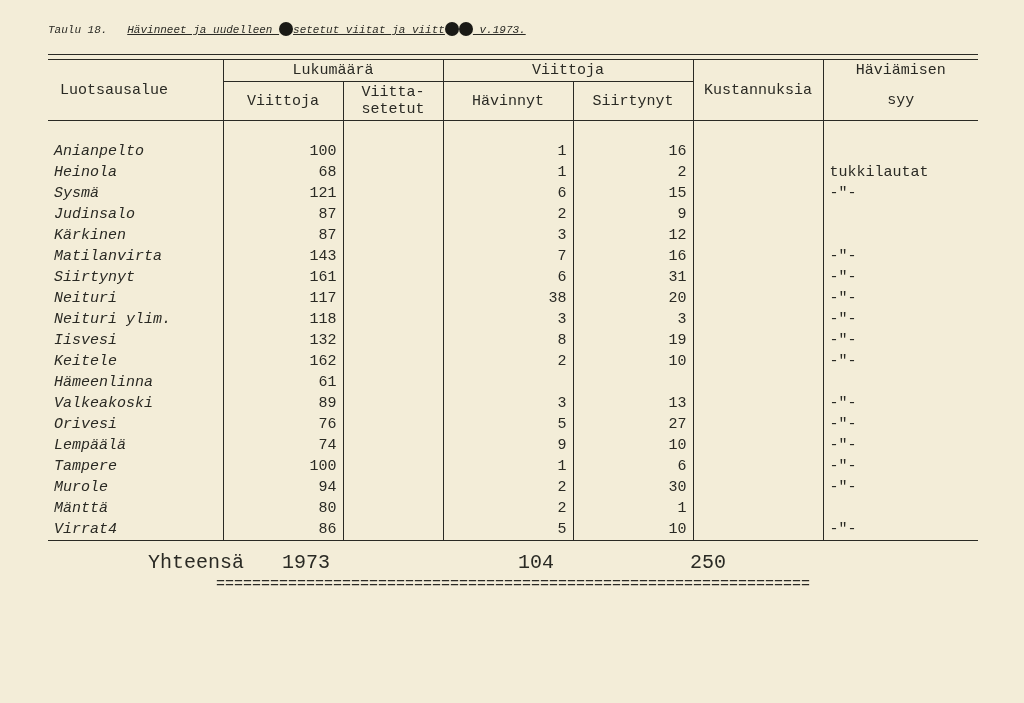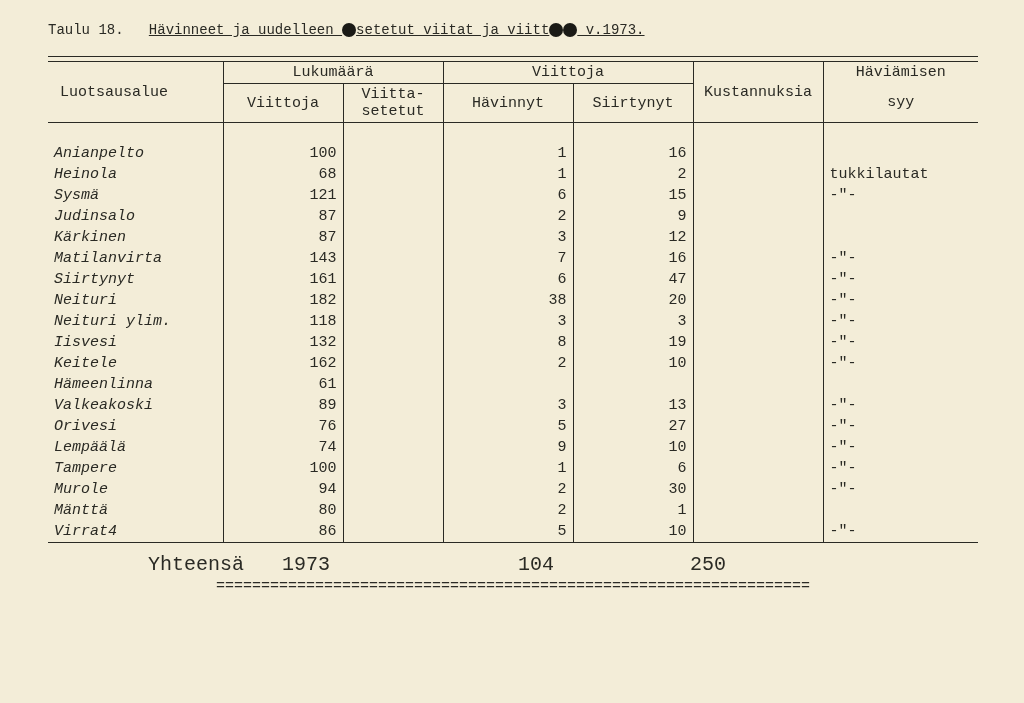--- a/index.html
+++ b/index.html
@@ -11,23 +11,24 @@
     color: #2a2a24;
     width: 1024px;
     height: 703px;
     box-sizing: border-box;
     position: relative;
   }
   .page {
     padding: 22px 40px 10px 48px;
   }
   .title-line {
-    font-size: 14px;
+    font-size: 11px;
     margin-bottom: 18px;
     position: relative;
+    font-style: italic;
   }
   .title-line .u {
     text-decoration: underline;
   }
   .punch {
     display: inline-block;
     width: 14px;
     height: 14px;
     background: #1a1a16;
     border-radius: 50%;
@@ -193,27 +194,27 @@
           <td class="vline-r col-hav">7</td>
           <td class="vline-r col-siir">16</td>
           <td class="vline-r"></td>
           <td class="col-syy">-"-</td>
         </tr>
         <tr class="body-row">
           <td class="vline-r col-area">Siirtynyt</td>
           <td class="vline-r col-num">161</td>
           <td class="vline-r"></td>
           <td class="vline-r col-hav">6</td>
-          <td class="vline-r col-siir">47</td>
+          <td class="vline-r col-siir">31</td>
           <td class="vline-r"></td>
           <td class="col-syy">-"-</td>
         </tr>
         <tr class="body-row">
           <td class="vline-r col-area">Neituri</td>
-          <td class="vline-r col-num">182</td>
+          <td class="vline-r col-num">117</td>
           <td class="vline-r"></td>
           <td class="vline-r col-hav">38</td>
           <td class="vline-r col-siir">20</td>
           <td class="vline-r"></td>
           <td class="col-syy">-"-</td>
         </tr>
         <tr class="body-row">
           <td class="vline-r col-area">Neituri ylim.</td>
           <td class="vline-r col-num">118</td>
           <td class="vline-r"></td>

